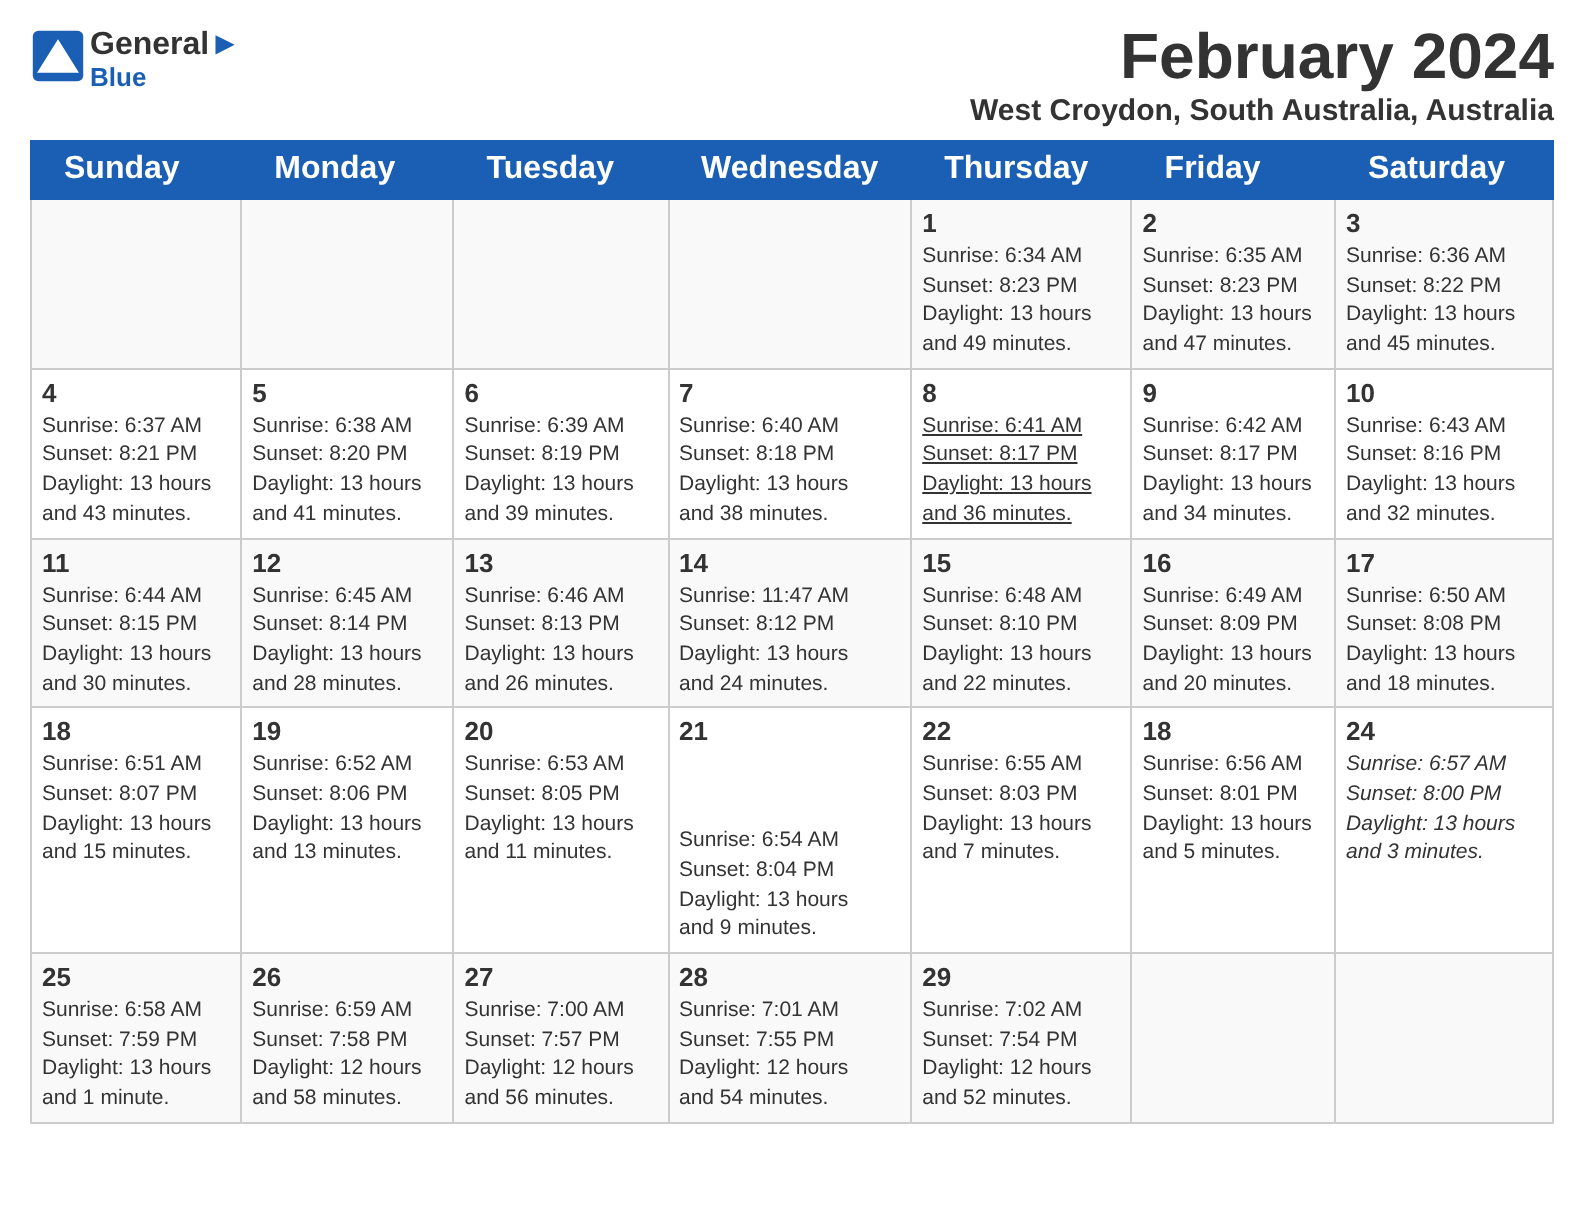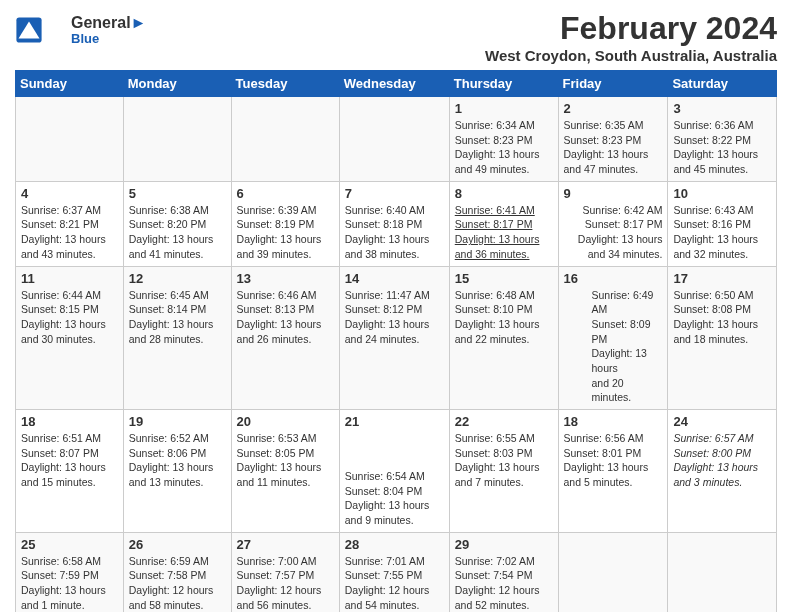--- a/index.html
+++ b/index.html
@@ -11,23 +11,21 @@
       padding: 10px 15px;
     }
     .header-area {
       display: flex;
       align-items: flex-start;
       justify-content: space-between;
       margin-bottom: 6px;
     }
     .logo-area {
       display: flex;
-      align-items: center;
       padding-top: 4px;
-      gap: 26px;
     }
     .logo-icon {
       width: 28px;
       height: 28px;
       margin-right: 2px;
     }
     .title-area {
       text-align: right;
     }
     .month-title {
@@ -41,23 +39,23 @@
       font-weight: bold;
     }
     .calendar-table {
       width: 100%;
       border-collapse: collapse;
       font-size: 11px;
     }
     .calendar-table thead th {
       background-color: #1a5fb4;
       color: #fff;
-      padding: 5px 4px;
+      padding: 5px 16px;
       text-align: left;
-      font-size: 13px;
+      font-size: 16px;
       border: 1px solid #1a5fb4;
     }
     .calendar-table tbody td {
       border: 1px solid #ccc;
       vertical-align: top;
       padding: 4px 5px;
       width: 113px;
       min-height: 80px;
       background: #fff;
     }
@@ -174,21 +172,21 @@
         </td>
         <td>
           <span class="day-number">8</span>
           <div class="day-info" style="white-space: pre-line; text-decoration: underline;">Sunrise: 6:41 AM
 Sunset: 8:17 PM
 Daylight: 13 hours
 and 36 minutes.</div>
         </td>
         <td>
           <span class="day-number">9</span>
-          <div class="day-info" style="white-space: pre-line; text-align: right;">Sunrise: 6:42 AM
+          <div class="day-info" style="white-space: pre-line;">Sunrise: 6:42 AM
 Sunset: 8:17 PM
 Daylight: 13 hours
 and 34 minutes.</div>
         </td>
         <td>
           <span class="day-number">10</span>
           <div class="day-info" style="white-space: pre-line;">Sunrise: 6:43 AM
 Sunset: 8:16 PM
 Daylight: 13 hours
 and 32 minutes.</div>
@@ -225,21 +223,21 @@
         </td>
         <td>
           <span class="day-number">15</span>
           <div class="day-info" style="white-space: pre-line;">Sunrise: 6:48 AM
 Sunset: 8:10 PM
 Daylight: 13 hours
 and 22 minutes.</div>
         </td>
         <td>
           <span class="day-number">16</span>
-          <div class="day-info" style="white-space: pre-line; margin-left: 28px;">Sunrise: 6:49 AM
+          <div class="day-info" style="white-space: pre-line;">Sunrise: 6:49 AM
 Sunset: 8:09 PM
 Daylight: 13 hours
 and 20 minutes.</div>
         </td>
         <td>
           <span class="day-number">17</span>
           <div class="day-info" style="white-space: pre-line;">Sunrise: 6:50 AM
 Sunset: 8:08 PM
 Daylight: 13 hours
 and 18 minutes.</div>

